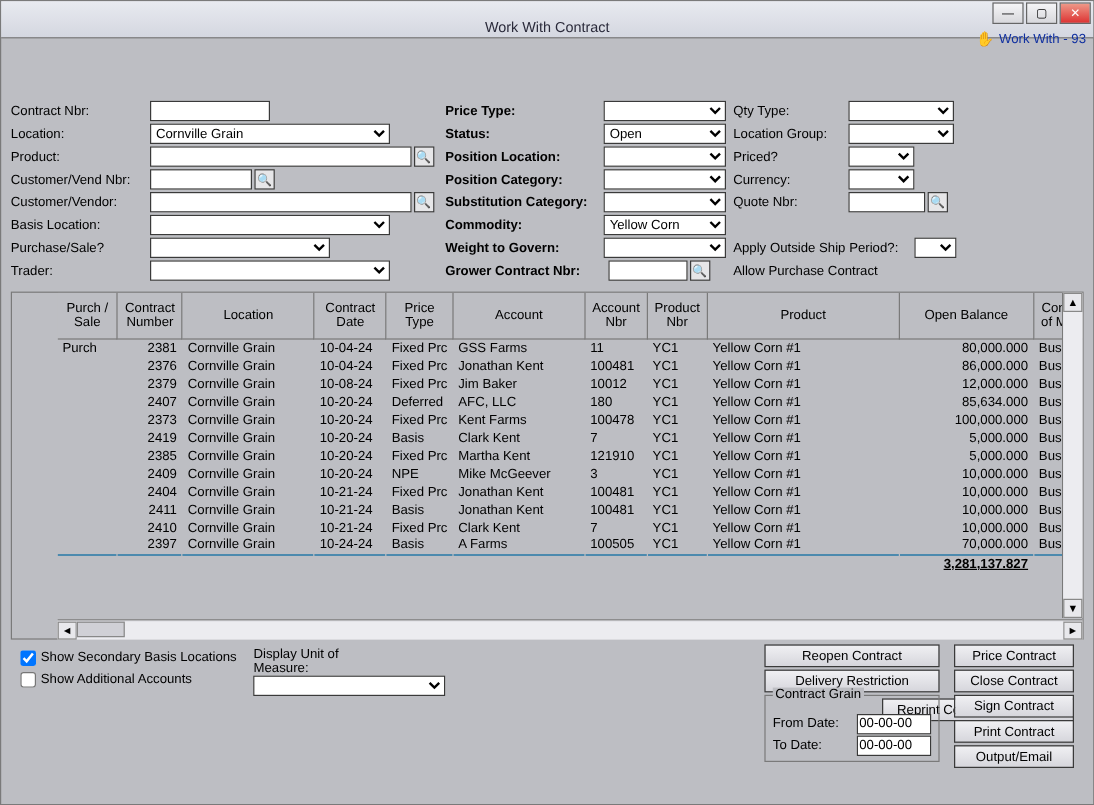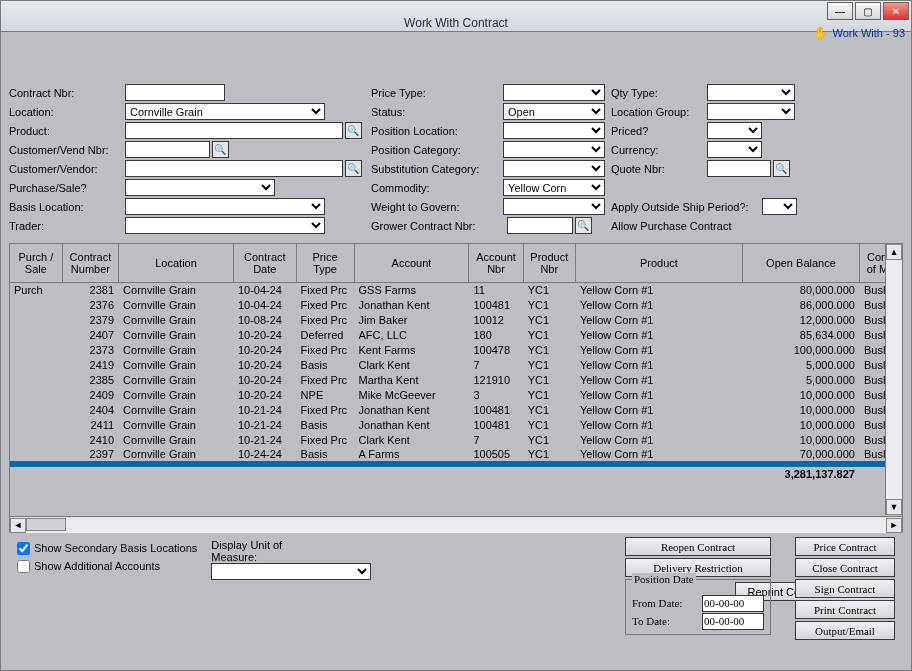--- a/index.html
+++ b/index.html
@@ -14,43 +14,43 @@
 .formarea { padding: 6px 8px 2px 8px; }
 .cols { display: flex; gap: 6px; margin-top: 45px; }
 .col { flex: 0 0 auto; }
 .col1 { width: 356px; }
 .col2 { width: 234px; }
 .col3 { width: 186px; }
 .info { position:absolute; right:6px; top:25px; display:flex; align-items:center; gap:4px; color:#1030a0; font-size:11px; }
 .hand { font-size:12px; }
 .row { display: flex; align-items: center; height: 19px; }
 .lbl { width: 116px; padding-right: 4px; white-space: nowrap; }
-.col2 .lbl { width: 136px; }
+.col2 .lbl { width: 136px; font-weight: bold; }
 .col3 .lbl { width: 96px; }
 .inpwrap { display:flex; align-items:center; gap:2px; }
 input[type=text], select { font-family: inherit; font-size: 11px; border: 1px solid #3a3a3a; background: #fff; height: 17px; padding: 0 1px; }
 select { padding: 0; vertical-align: middle; }
 .iconbtn { width: 17px; height: 17px; border: 1px solid #3a3a3a; background: #e6e6e8; display:flex; align-items:center; justify-content:center; cursor:pointer; font-size:10px; }
-.grid { margin: 8px 0 0 0; border: 1px solid #7a7a7a; background:#bdbec3; height: 290px; position: relative; }
+.grid { margin: 8px 0 0 0; border: 1px solid #7a7a7a; background:#bdbec3; height: 290px; position: relative; padding-left: 38px; }
 .gridinner { overflow: hidden; height: 272px; }
 table { border-collapse: collapse; width: 100%; font-size:11px; }
 th { background:#bdbec3; border-right:1px solid #7a7a7a; border-bottom:1px solid #7a7a7a; padding:2px 4px; font-weight:normal; text-align:center; height:38px; vertical-align:middle; }
 td { border-right:1px solid transparent; padding:1px 4px; height:15px; white-space:nowrap; }
 .r { text-align:right; }
-.totrow td { font-weight:bold; border-top:6px solid #0369a1; }
+.totrow td { font-weight:bold; border-top:1px solid #0369a1;text-decoration:underline; }
 .hscroll { height:17px; border-top:1px solid #7a7a7a; background:#e0e0e4; display:flex; align-items:center; }
 .hscroll .arrow { width:16px; height:15px; border:1px solid #888; background:#e8e8ec; display:flex; align-items:center; justify-content:center; font-size:9px; cursor:pointer;}
 .hscroll .track { flex:1; height:15px; background:#ececf0; position:relative; }
 .hscroll .thumb { position:absolute; left:0; top:0; height:13px; width:40px; border:1px solid #888; background:#d0d0d6; }
 .vscroll { position:absolute; right:0; top:0; bottom:17px; width:17px; border-left:1px solid #7a7a7a; background:#e0e0e4; display:flex; flex-direction:column; }
 .vscroll .arrow { height:16px; border:1px solid #888; background:#e8e8ec; display:flex; align-items:center; justify-content:center; font-size:9px; cursor:pointer; }
 .vscroll .track { flex:1; background:#ececf0; }
 .bottom { padding:6px 8px; display:flex; align-items:flex-start; gap:14px; position:relative; }
 .chkrow { display:flex; align-items:center; gap:4px; height:18px; }
-.btns { position:absolute; right:8px; top:4px; display:flex; gap:24px;font-family:Liberation Serif, serif; }
+.btns { position:absolute; right:8px; top:4px; display:flex; gap:12px; }
 .btncol { display:flex; flex-direction:column; gap:2px; }
 .btn { border:1px solid #3a3a3a; background:linear-gradient(#f0f0f3,#d6d6dc); height:19px; padding:0 8px; min-width:100px; font-family:inherit; font-size:11px; cursor:pointer; }
 .btn.wide { min-width:160px;}
 .fieldset { border:1px solid #7a7a7a; padding:2px 6px 4px 6px; margin-top:2px; }
 .fieldset .legend { font-size:11px; position:relative; top:-9px; background:#bdbec3; padding:0 2px; display:inline-block; }
 .fieldset .row { height:18px; }
 .fieldset .lbl2 { width:70px; }
 </style>
 </head>
 <body>
@@ -97,26 +97,26 @@
             </div>
         </div>
         <div class="row">
           <span class="lbl">Customer/Vendor:</span>
           <div class="inpwrap">
               <input type="text" style="width: 218px;" value="">
               <div class="iconbtn">🔍</div>
             </div>
         </div>
         <div class="row">
+          <span class="lbl">Basis Location:</span>
+          <select style="width:200px"><option></option></select>
+        </div>
+        <div class="row">
           <span class="lbl">Purchase/Sale?</span>
           <select style="width:150px"><option></option></select>
-        </div>
-        <div class="row">
-          <span class="lbl">Basis Location:</span>
-          <select style="width:200px"><option></option></select>
         </div>
         <div class="row">
           <span class="lbl">Trader:</span>
           <select style="width:200px"><option></option></select>
         </div>
       </div>
 
       <div class="col col2">
         <div class="row">
           <span class="lbl">Price Type:</span>
@@ -411,21 +411,21 @@
         <select style="width:160px"><option></option></select>
       </div>
 
       <div class="btns">
         <div>
           <div class="btncol">
             <button class="btn">Reopen Contract</button>
             <button class="btn">Delivery Restriction</button>
           </div>
           <div class="fieldset">
-            <span class="legend">Position Date</span>
+            <span class="legend">Contract Grain</span>
             <div class="row">
                 <span class="lbl2">From Date:</span>
                 <input type="text" style="width: 62px;" value="00-00-00">
               </div>
             <div class="row">
                 <span class="lbl2">To Date:</span>
                 <input type="text" style="width: 62px;" value="00-00-00">
               </div>
           </div>
         </div>

